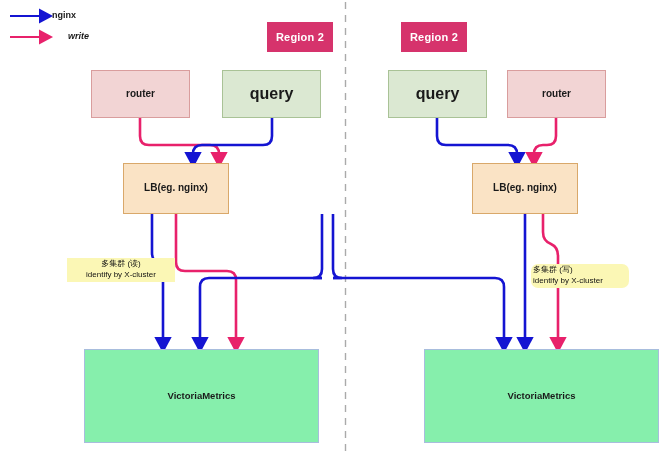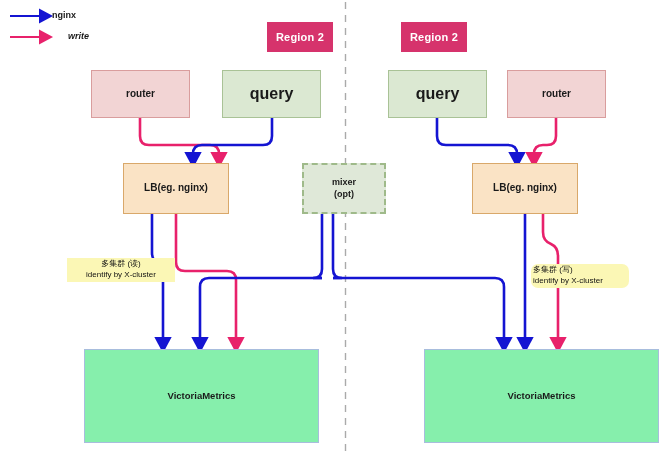--- a/index.html
+++ b/index.html
@@ -141,24 +141,20 @@
   <div class="legend-label" style="left:68px; top:31px;font-style:italic;">write</div>
 
   <div class="region-badge" style="left:267px; top:22px; width:66px; height:30px;">Region 2</div>
   <div class="region-badge" style="left:365px; top:22px; width:66px; height:30px;margin-left:36px;">Region 2</div>
 
   <div class="node node-router" style="left:91px; top:70px; width:99px; height:48px;">router</div>
   <div class="node node-query" style="left:222px; top:70px; width:99px; height:48px;">query</div>
   <div class="node node-lb" style="left:123px; top:163px; width:106px; height:51px;">LB(eg. nginx)</div>
   <div class="node node-vm" style="left:84px; top:349px; width:235px; height:94px;">VictoriaMetrics</div>
 
-  <div class="node node-mixer" style="left:302px; top:163px; width:84px; height:51px; flex-direction:column;">
-    <span>mixer</span>
-    <span>(opt)</span>
-  </div>
 
   <div class="node node-query" style="left:388px; top:70px; width:99px; height:48px;">query</div>
   <div class="node node-router" style="left:507px; top:70px; width:99px; height:48px;">router</div>
   <div class="node node-lb" style="left:472px; top:163px; width:106px; height:51px;">LB(eg. nginx)</div>
   <div class="node node-vm" style="left:424px; top:349px; width:235px; height:94px;">VictoriaMetrics</div>
 
   <div class="note note-center" style="left:67px; top:258px; width:108px;">
     <div>多集群 (读)</div>
     <div>identify by X-cluster</div>
   </div>

